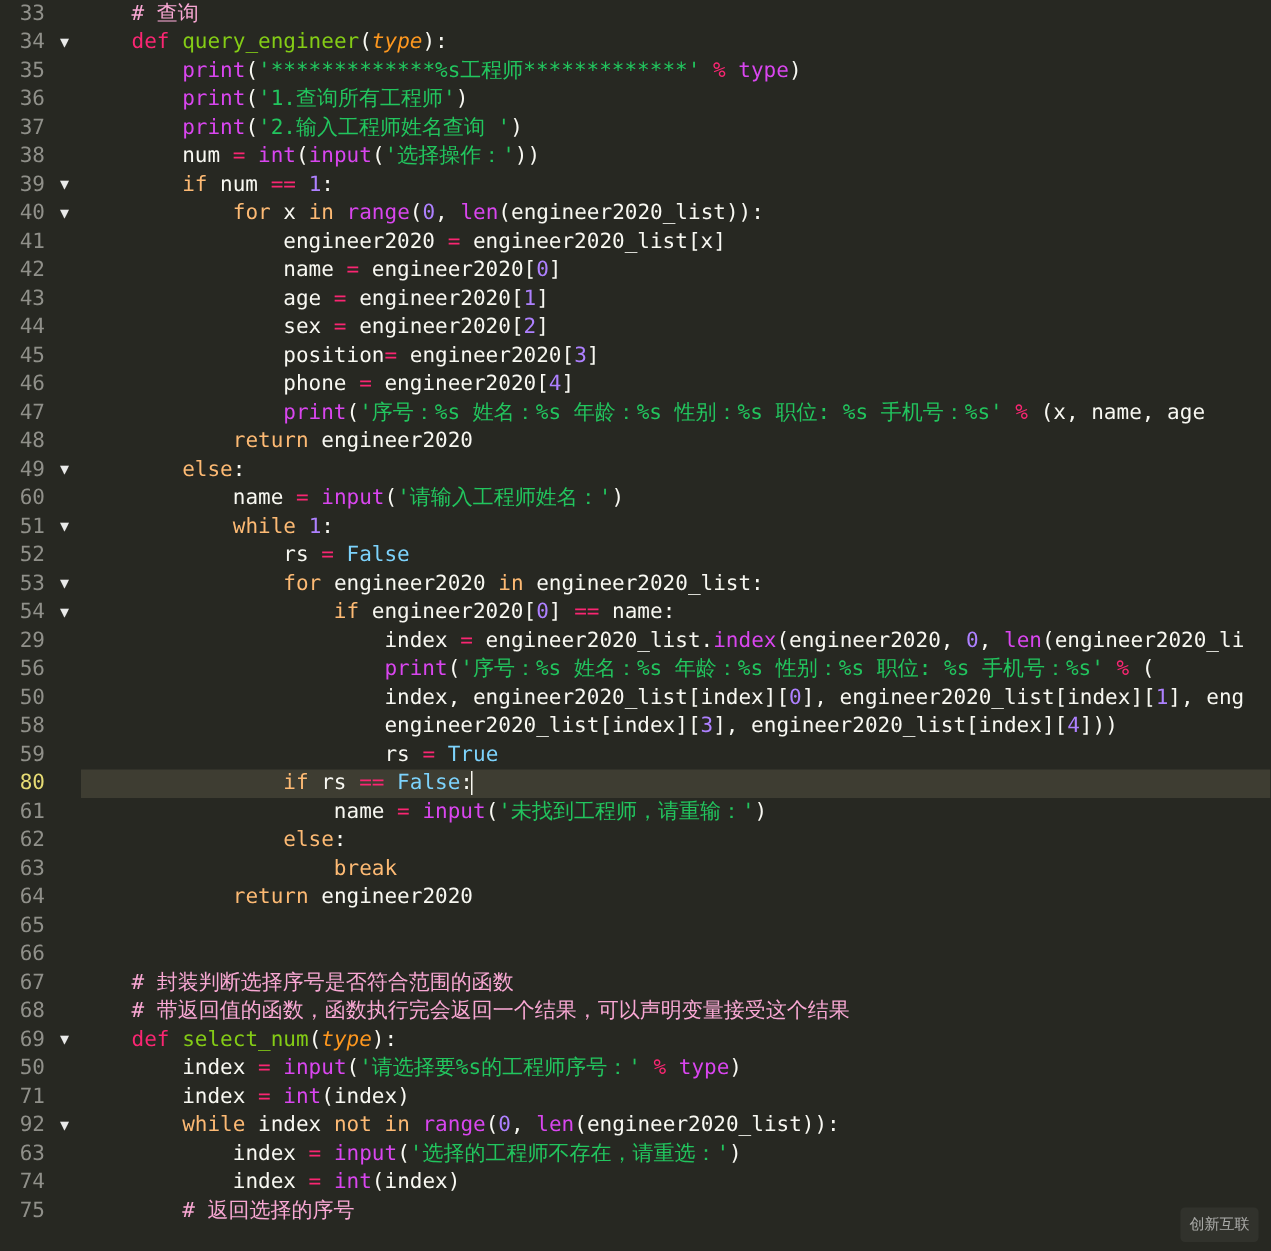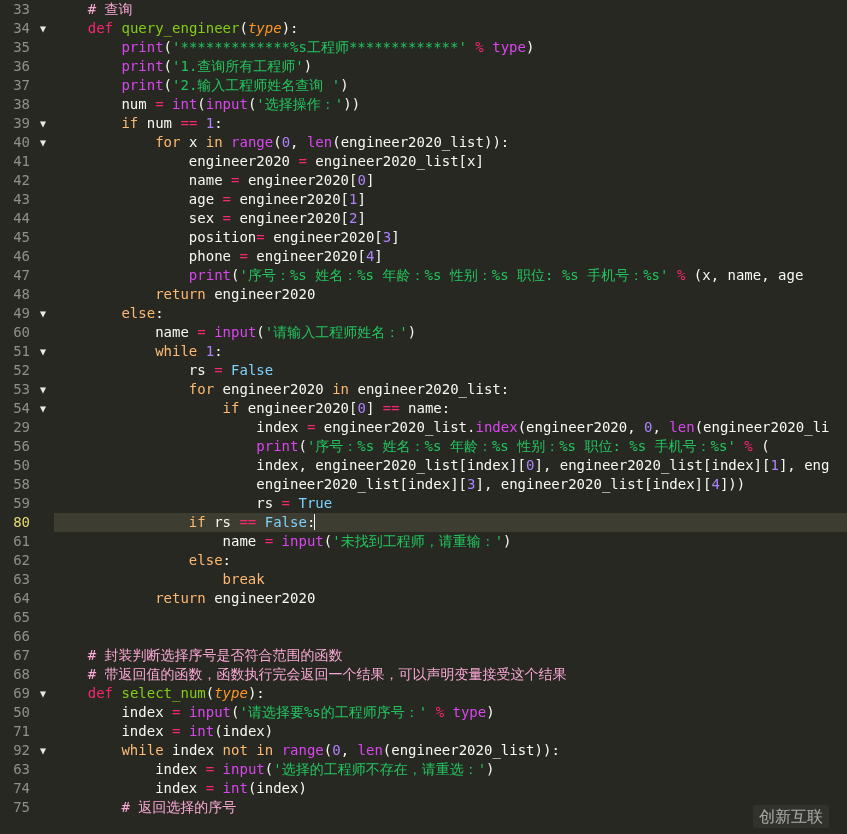--- a/index.html
+++ b/index.html
@@ -17,21 +17,21 @@
   .c-fn{color:#84cc16}      
   .c-op{color:#f92672}      
   .c-pr{color:#fd971f;font-style:italic} 
   .c-bl{color:#d946ef}      
   .c-st{color:#22c55e}      
   .c-nm{color:#ae81ff}      
   .c-cn{color:#7dd3fc}      
   .c-id{color:#f8f8f2}      
   .cursor{border-left:1px solid #f8f8f0;margin-left:-1px;display:inline-block;height:16px;vertical-align:text-bottom}
   .hl-line{background:#3e3d32}
-  .wm{position:absolute;right:18px;bottom:6px;opacity:.6;font-size:16px;background:rgba(255,255,255,.08);padding:2px 6px;border-radius:3px;color:#fff}
+  .wm{position:absolute;right:8px;bottom:6px;opacity:.6;font-size:10px;background:rgba(255,255,255,.08);padding:2px 6px;border-radius:3px;color:#fff}
 </style>
 </head>
 <body>
 
 <div class="editor">
   <div class="gutter" id="gutter">
       <span>33</span>
       <span>34</span>
       <span>35</span>
       <span>36</span>

